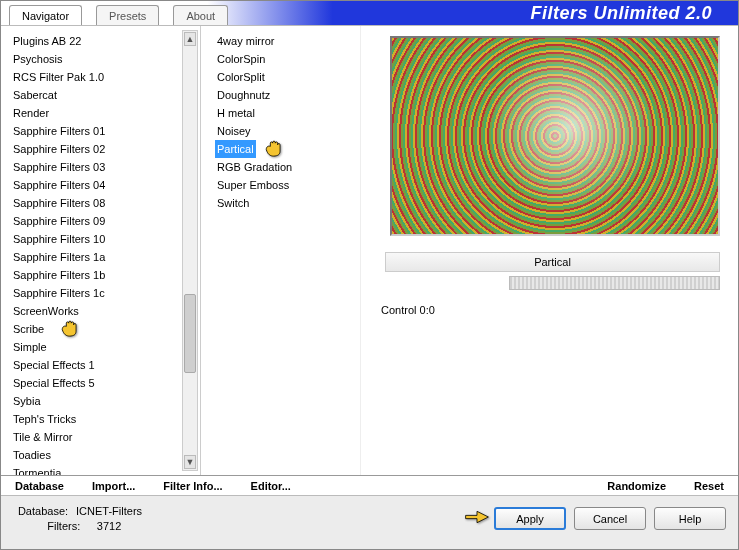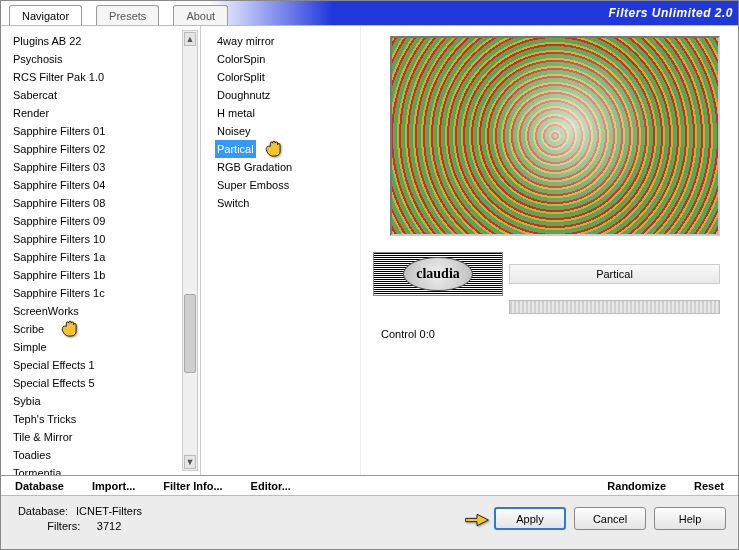--- a/index.html
+++ b/index.html
@@ -38,22 +38,22 @@
     background: #fff;
     color: #000;
     position: relative;
     z-index: 2;
   }
   .app-title {
     margin-left: auto;
     color: #fff;
     font-weight: bold;
     font-style: italic;
-    font-size: 12px;
-    padding-right: 5px;
+    font-size: 18px;
+    padding-right: 26px;
     font-family: "Arial Black", Arial, sans-serif;
     letter-spacing: 0.5px;
     align-self: center;
   }
   .main {
     display: flex;
     height: 450px;
     background: #fff;
     border-top: 1px solid #bbb;
   }
@@ -183,21 +183,21 @@
   .btn {
     width: 72px; height:23px;
     background: linear-gradient(#fdfdfd,#e4e4e4);
     border:1px solid #888;
     border-radius:3px;
     font-size:11px;
     cursor:pointer;
     margin-left: 8px;
   }
   .btn.primary { border:2px solid #2a7bd8; }
-  .footer-btns { margin-left:auto; display:flex; align-items:flex-end; }
+  .footer-btns { margin-left:auto; display:flex; align-items:flex-start; }
   .pointer {
     position:absolute;
     width:26px;height:20px;
     pointer-events:none;
   }
   .pointer svg { width:100%; height:100%; filter: drop-shadow(1px 1px 1px rgba(0,0,0,.4)); }
   .list-row { display:block; position:relative; }
 </style>
 </head>
 <body>
@@ -258,23 +258,20 @@
             <path d="M4 14 C4 10 7 9 9 10 L9 6 C9 4 12 4 12 6 L12 5 C12 3 15 3 15 5 L15 6 C15 4 18 4 18 6 L18 8 C18 6 21 6 21 8 L21 16 C21 20 18 22 13 22 C9 22 6 20 4 14 Z" fill="#f4c430" stroke="#000" stroke-width="1"></path>
           </svg></span></div>
       <div class="list-row"><span class="list-item">RGB Gradation</span></div>
       <div class="list-row"><span class="list-item">Super Emboss</span></div>
       <div class="list-row"><span class="list-item">Switch</span></div>
     </div>
 
   <div class="right-panel">
     <div class="preview"></div>
     <div class="logo-row">
-      <div class="logo">
-        <span>claudia</span>
-      </div>
       <div class="filter-name-bar">Partical</div>
     </div>
     <div class="progress-strip"></div>
     <div class="control-row">
       <span>Control 0:</span>
       <span>0</span>
     </div>
   </div>
 </div>
 

